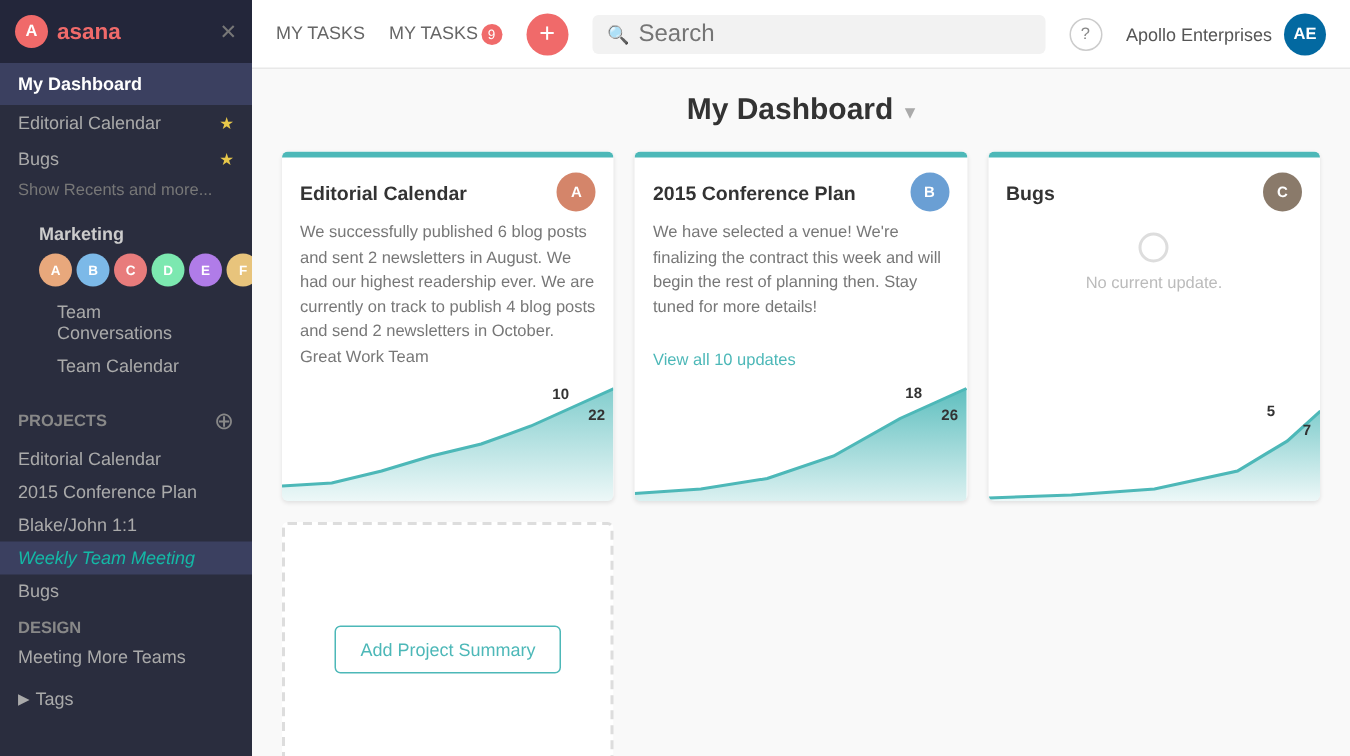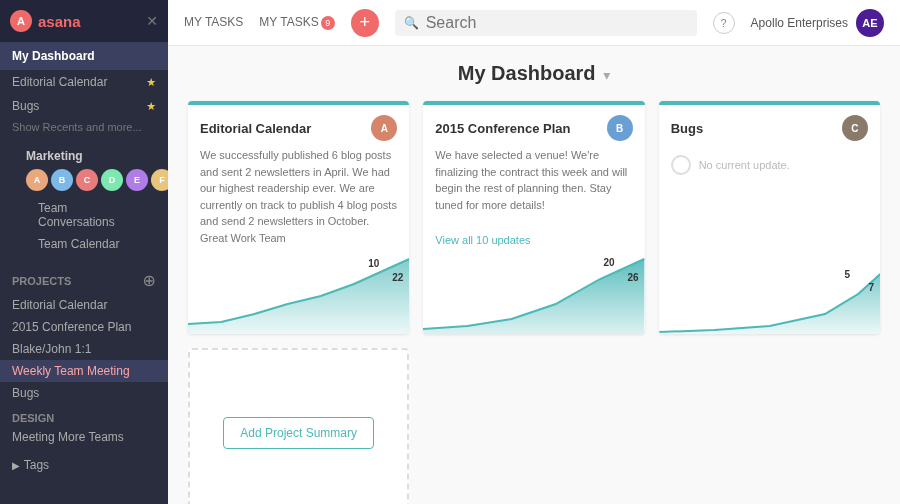--- a/index.html
+++ b/index.html
@@ -118,21 +118,21 @@
     .add-project-btn {
       color: #888; font-size: 16px; cursor: pointer;
     }
 
     .sidebar-project-item {
       padding: 4px 12px;
       font-size: 12px;
       color: #aaa;
       cursor: pointer;
     }
-    .sidebar-project-item.active { color: #fca5a5; background: #3b4060; }
+    .sidebar-project-item.active { color: #14b8a6; background: #3b4060; font-style: italic; }
 
     .more-projects {
       padding: 4px 12px 8px;
       font-size: 11px;
       color: #777;
       cursor: pointer;
     }
 
     .design-section {
       padding: 8px 12px 4px;
@@ -228,21 +228,21 @@
       display: flex; align-items: center; justify-content: center;
       color: #888; font-size: 11px; cursor: pointer;
     }
     .user-info {
       display: flex; align-items: center; gap: 8px;
       font-size: 12px; color: #555;
     }
     .user-avatar {
       width: 28px; height: 28px;
       border-radius: 50%;
-      background: #4c1d95;
+      background: #0369a1;
       display: flex; align-items: center; justify-content: center;
       color: white; font-size: 11px; font-weight: bold;
     }
 
     
     .main-content {
       flex: 1;
       overflow-y: auto;
       padding: 16px 20px;
     }
@@ -309,21 +309,21 @@
       display: block;
     }
     .card-chart {
       height: 80px;
       position: relative;
       overflow: hidden;
     }
     .no-update {
       display: flex; align-items: center; gap: 8px;
       padding: 8px 12px;
-      color: #bbb; font-size: 11px;
+      color: #bbb; font-size: 11px; flex-direction: column;
     }
     .no-update-circle {
       width: 20px; height: 20px;
       border-radius: 50%;
       border: 2px solid #ddd;
       flex-shrink: 0;
     }
 
     
     .chart-label {
@@ -445,21 +445,21 @@
     </div>
 
     <div class="cards-grid">
 
       <div class="card">
         <div class="card-top-bar" style="background:#4db8b8;"></div>
         <div class="card-header">
           <span class="card-title">Editorial Calendar</span>
           <div class="card-avatar" style="background:#d4856a;">A</div>
         </div>
-        <div class="card-body">We successfully published 6 blog posts and sent 2 newsletters in April. We had our highest readership ever. We are currently on track to publish 4 blog posts and send 2 newsletters in October. Great Work Team</div>
+        <div class="card-body">We successfully published 6 blog posts and sent 2 newsletters in August. We had our highest readership ever. We are currently on track to publish 4 blog posts and send 2 newsletters in October. Great Work Team</div>
         <div class="card-chart">
           <svg width="100%" height="80" viewBox="0 0 200 80" preserveAspectRatio="none">
             <defs>
               <linearGradient id="grad1" x1="0" y1="0" x2="0" y2="1">
                 <stop offset="0%" stop-color="#4db8b8" stop-opacity="0.7"></stop>
                 <stop offset="100%" stop-color="#4db8b8" stop-opacity="0.1"></stop>
               </linearGradient>
             </defs>
             <polygon points="0,80 0,70 30,68 60,60 90,50 120,42 150,30 180,15 200,5 200,80" fill="url(#grad1)" stroke="none"></polygon>
             <polyline points="0,70 30,68 60,60 90,50 120,42 150,30 180,15 200,5" fill="none" stroke="#4db8b8" stroke-width="2"></polyline>
@@ -481,21 +481,21 @@
           <svg width="100%" height="80" viewBox="0 0 200 80" preserveAspectRatio="none">
             <defs>
               <linearGradient id="grad2" x1="0" y1="0" x2="0" y2="1">
                 <stop offset="0%" stop-color="#4db8b8" stop-opacity="0.9"></stop>
                 <stop offset="100%" stop-color="#4db8b8" stop-opacity="0.2"></stop>
               </linearGradient>
             </defs>
             <polygon points="0,80 0,75 40,72 80,65 120,50 160,25 200,5 200,80" fill="url(#grad2)" stroke="none"></polygon>
             <polyline points="0,75 40,72 80,65 120,50 160,25 200,5" fill="none" stroke="#4db8b8" stroke-width="2"></polyline>
           </svg>
-          <span class="chart-label" style="right:30px;top:3px;">20</span>
+          <span class="chart-label" style="right:30px;top:3px;">18</span>
           <span class="chart-label" style="right:6px;top:18px;">26</span>
         </div>
       </div>
 
       <div class="card">
         <div class="card-top-bar" style="background:#4db8b8;"></div>
         <div class="card-header">
           <span class="card-title">Bugs</span>
           <div class="card-avatar" style="background:#8a7a6a;">C</div>
         </div>

